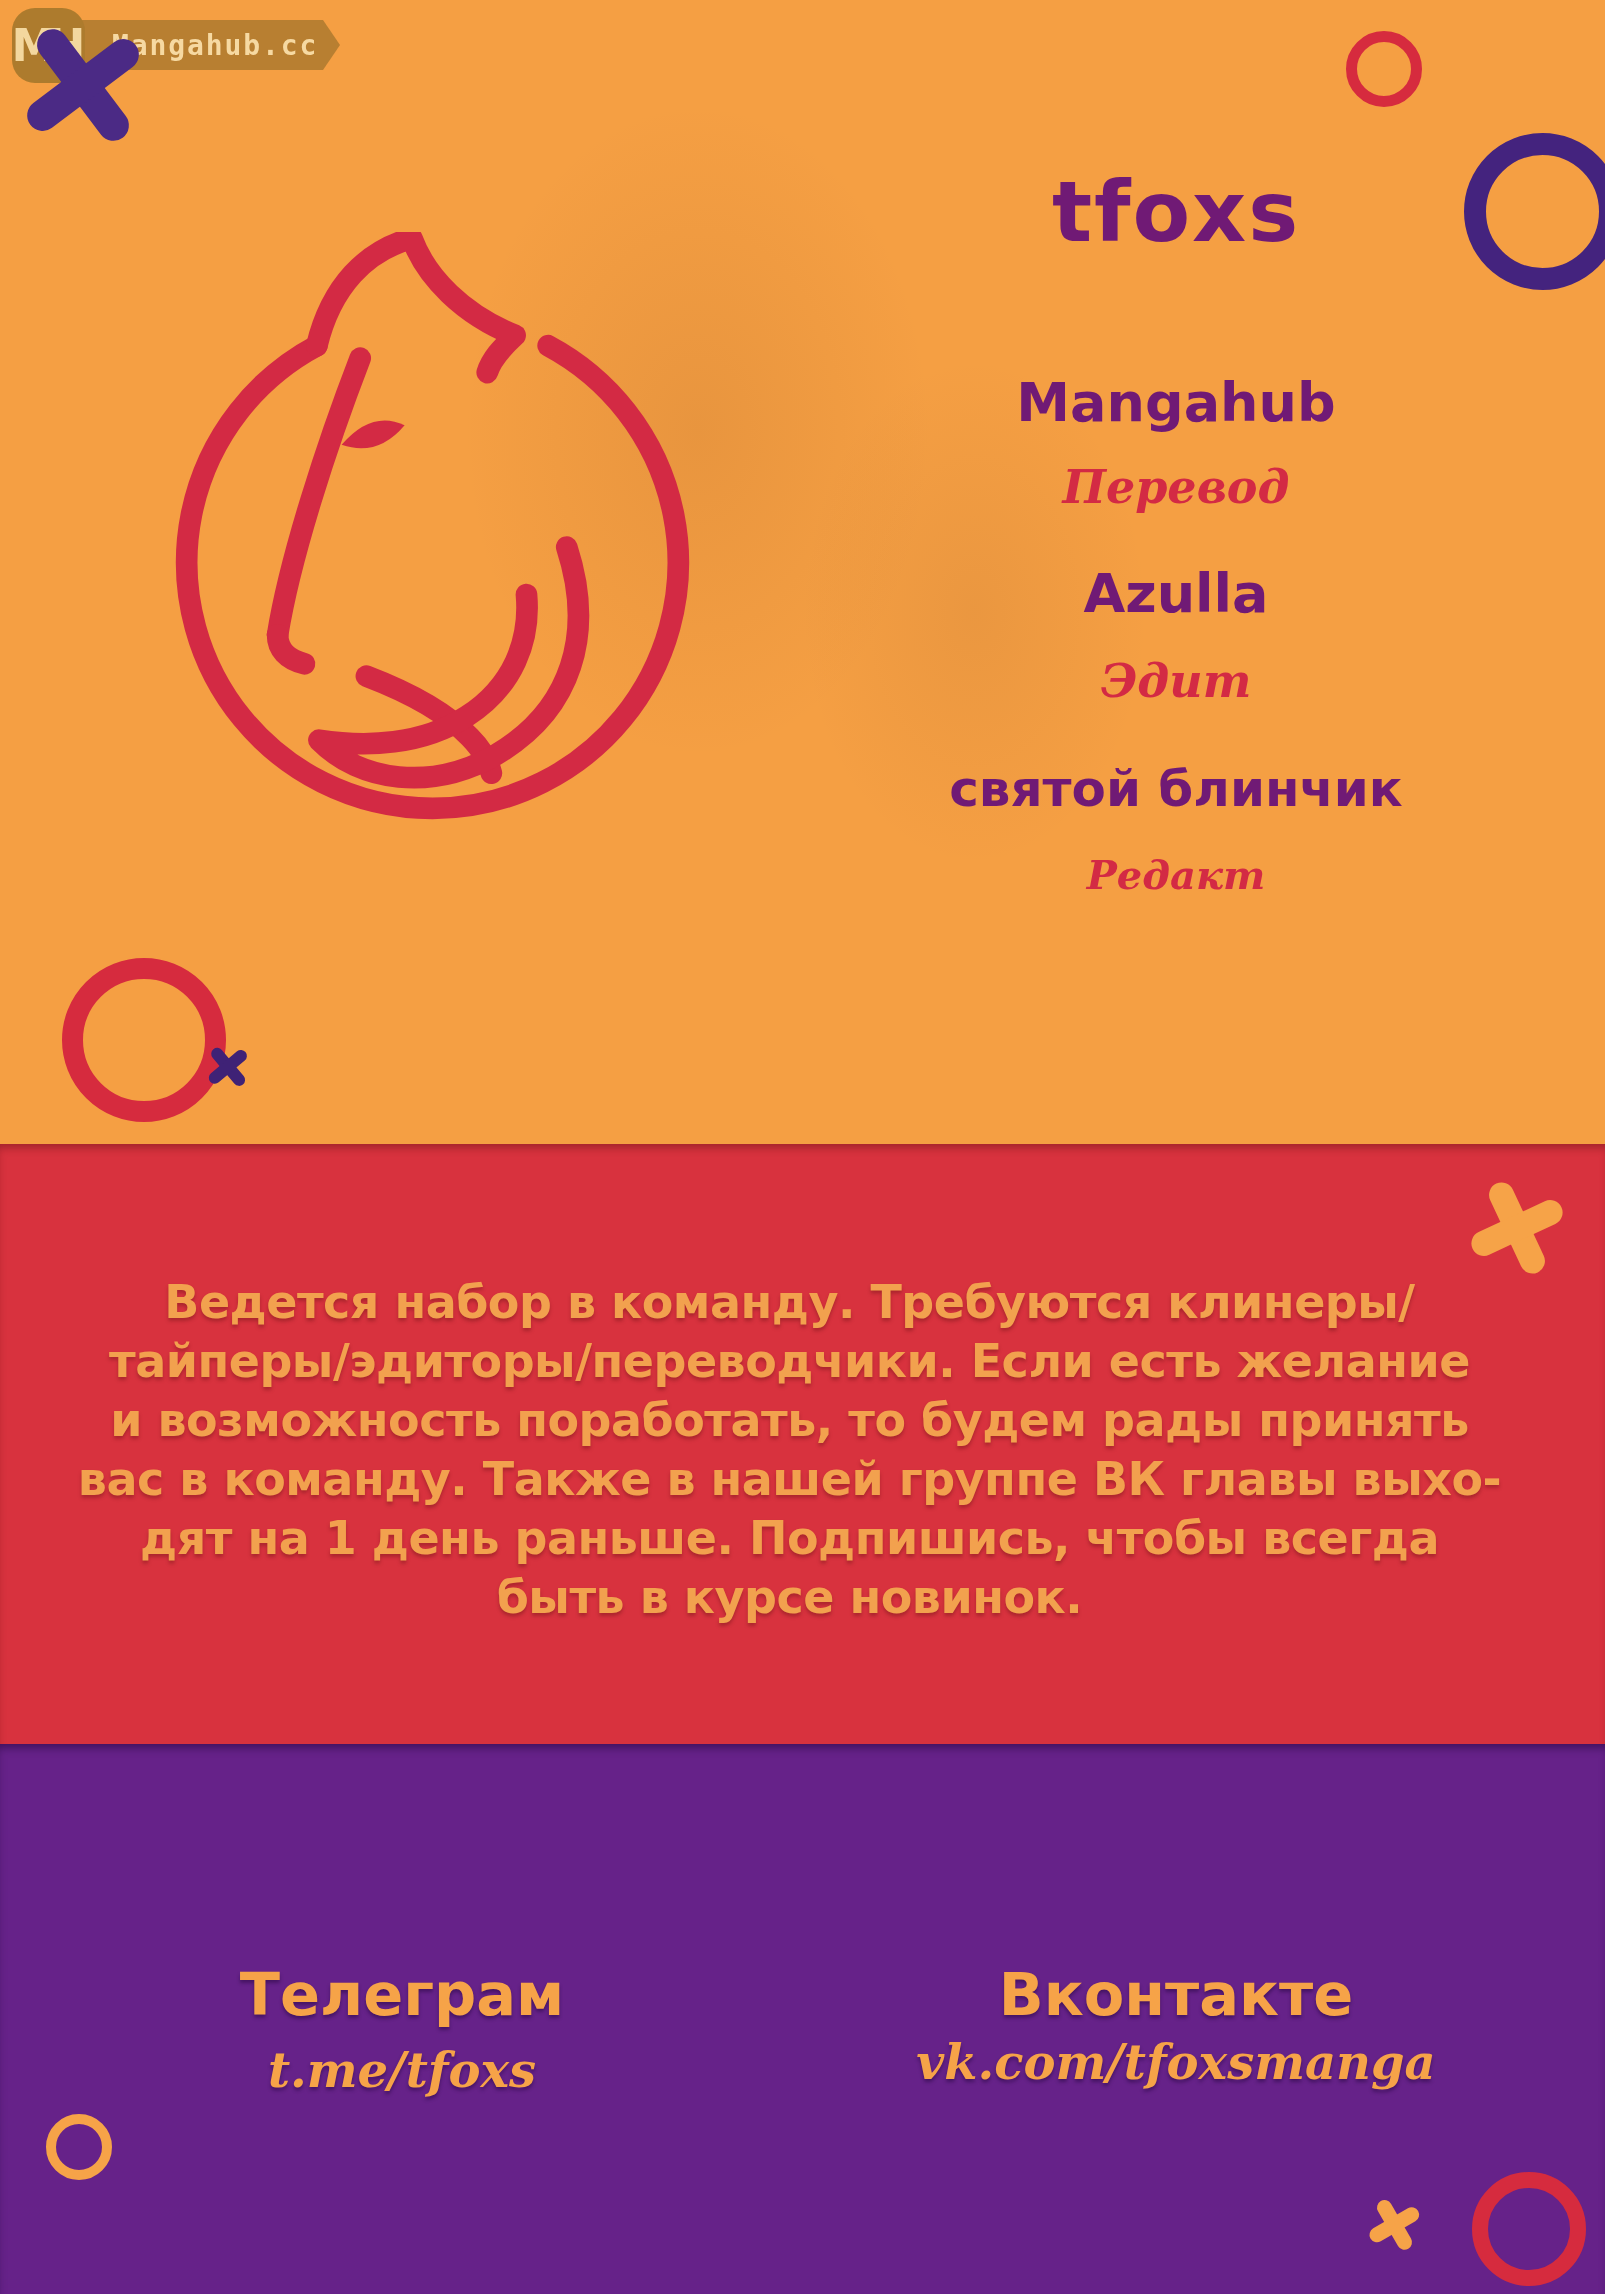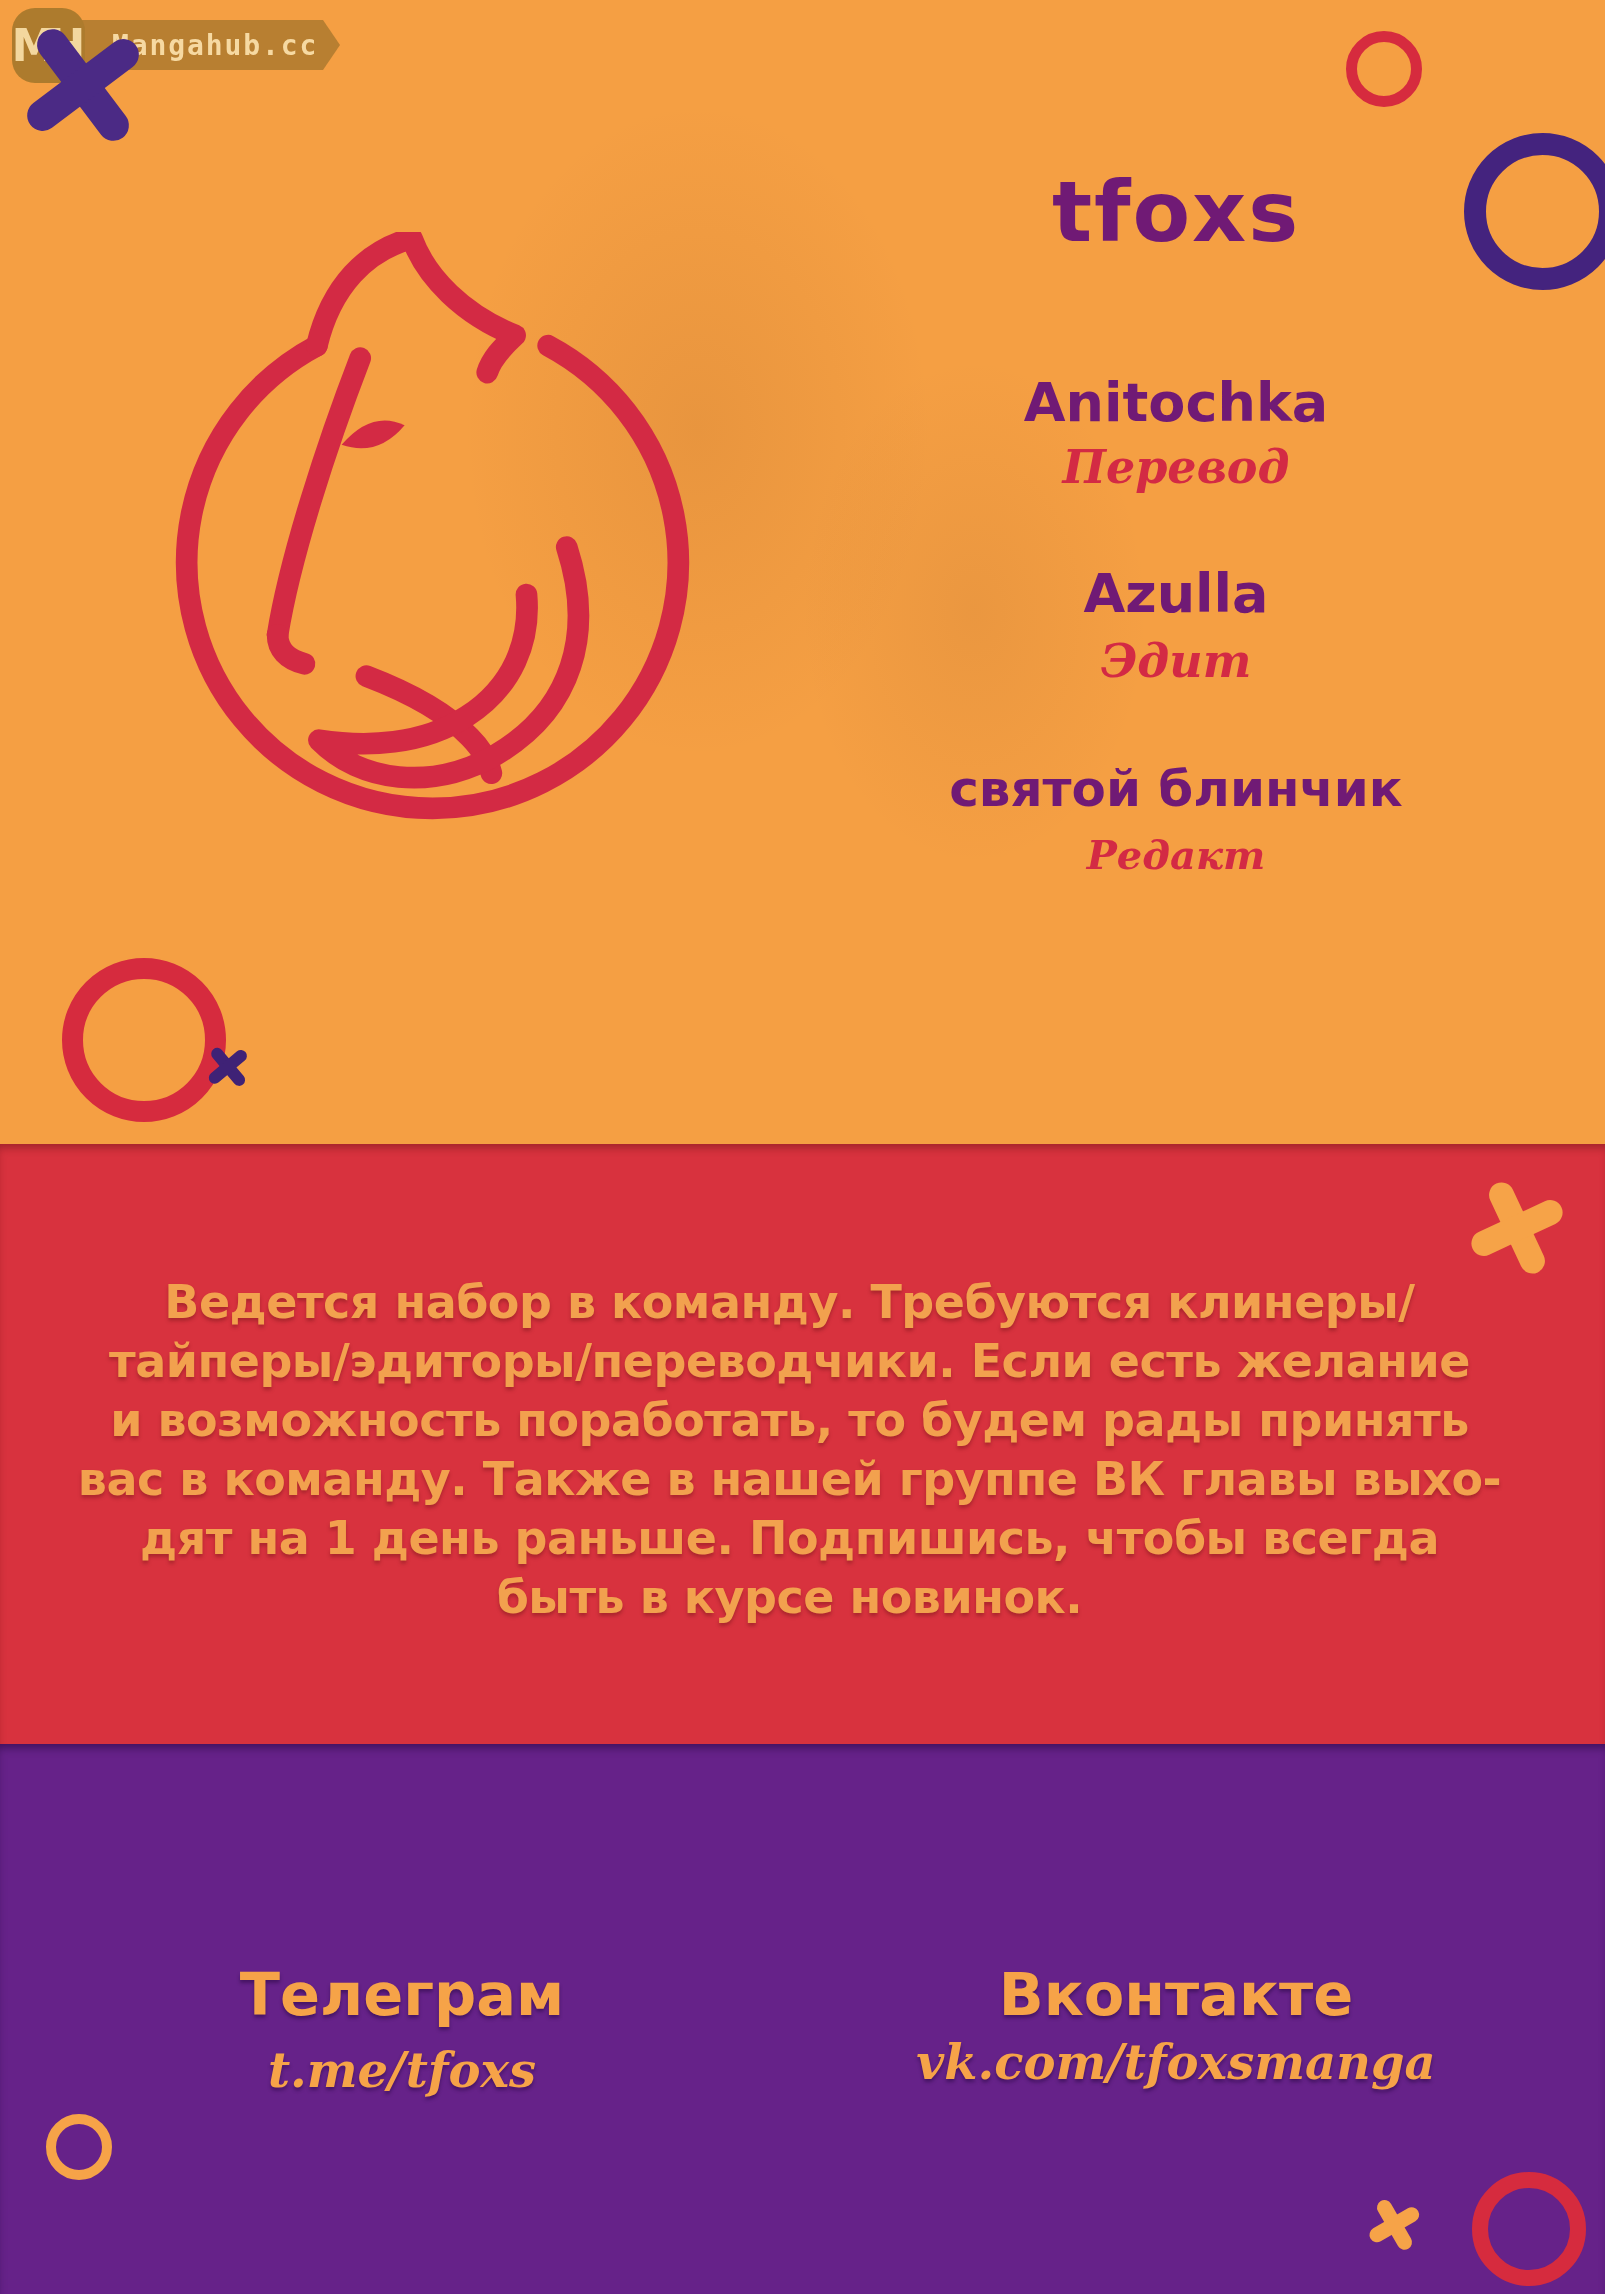--- a/index.html
+++ b/index.html
@@ -44,21 +44,21 @@
   .cross .a{transform:translateY(-50%) rotate(45deg);}
   .cross .b{transform:translateY(-50%) rotate(-45deg);}
   
   .fox{position:absolute;left:164px;top:232px;width:537px;height:594px;}
   .fox path{stroke:#d32a44;stroke-width:21;fill:none;stroke-linecap:round;stroke-linejoin:round;}
   .fox .fill{fill:#d32a44;stroke:none;}
   
   .disp{position:absolute;text-align:center;color:#701a75;font-weight:bold;
         font-family:"DejaVu Sans",sans-serif;line-height:1.05;white-space:nowrap;}
   .script{position:absolute;text-align:center;color:#d32a44;font-weight:bold;font-style:italic;
-        font-family:"DejaVu Serif",serif;line-height:1.05;white-space:nowrap;}
+        font-family:"DejaVu Serif",serif;line-height:1.05;white-space:nowrap;margin-top:20px;}
   .team-name{left:870px;top:168px;width:612px;font-size:84px;letter-spacing:1.9px;}
   .cred-n1{left:870px;top:375px;width:612px;font-size:54px;}
   .cred-r1{left:870px;top:443px;width:612px;font-size:46px;}
   .cred-n2{left:870px;top:566px;width:612px;font-size:54px;}
   .cred-r2{left:870px;top:637px;width:612px;font-size:46px;}
   .cred-n3{left:870px;top:763px;width:612px;font-size:50px;}
   .cred-r3{left:870px;top:834px;width:612px;font-size:40px;}
   .recruit{
     position:absolute;left:44px;top:1273px;width:1491px;text-align:center;
     color:#f2a14e;font-weight:bold;font-family:"DejaVu Sans",sans-serif;
@@ -103,21 +103,21 @@
       <path d="M 372 110 A 238 238 0 1 1 148 110"></path>
       <path d="M 148 110 C 162 52 196 18 240 6 C 254 44 290 80 340 100 C 327 112 317 123 313 136"></path>
       <path d="M 190 122 C 158 205 122 315 110 390"></path>
       <path d="M 110 390 C 110 404 119 414 136 418"></path>
       <path d="M 196 430 C 238 446 272 464 296 489 C 308 501 314 512 317 524"></path>
       <path d="M 390 305 C 417 388 396 463 320 507 C 260 541 190 533 150 492 C 196 499 250 497 293 469 C 338 440 355 396 351 351"></path>
       <path class="fill" d="M 172 206 Q 201 172 233 187 Q 207 218 172 206 Z"></path>
     </svg>
 
     <div class="disp team-name">tfoxs</div>
-    <div class="disp cred-n1">Anitochka</div>
+    <div class="disp cred-n1">Mangahub</div>
     <div class="script cred-r1">Перевод</div>
     <div class="disp cred-n2">Azulla</div>
     <div class="script cred-r2">Эдит</div>
     <div class="disp cred-n3">святой блинчик</div>
     <div class="script cred-r3">Редакт</div>
 
     <div class="ring" style="left:62px;top:958px;width:122px;height:122px;border-width:21px;border-color:#d62b3e;"></div>
     <div class="cross" style="left:205px;top:1044px;width:46px;height:46px;color:#3f2276;--t:12.4px;transform:rotate(5deg);">
       <div class="bar a"></div>
         <div class="bar b"></div>

